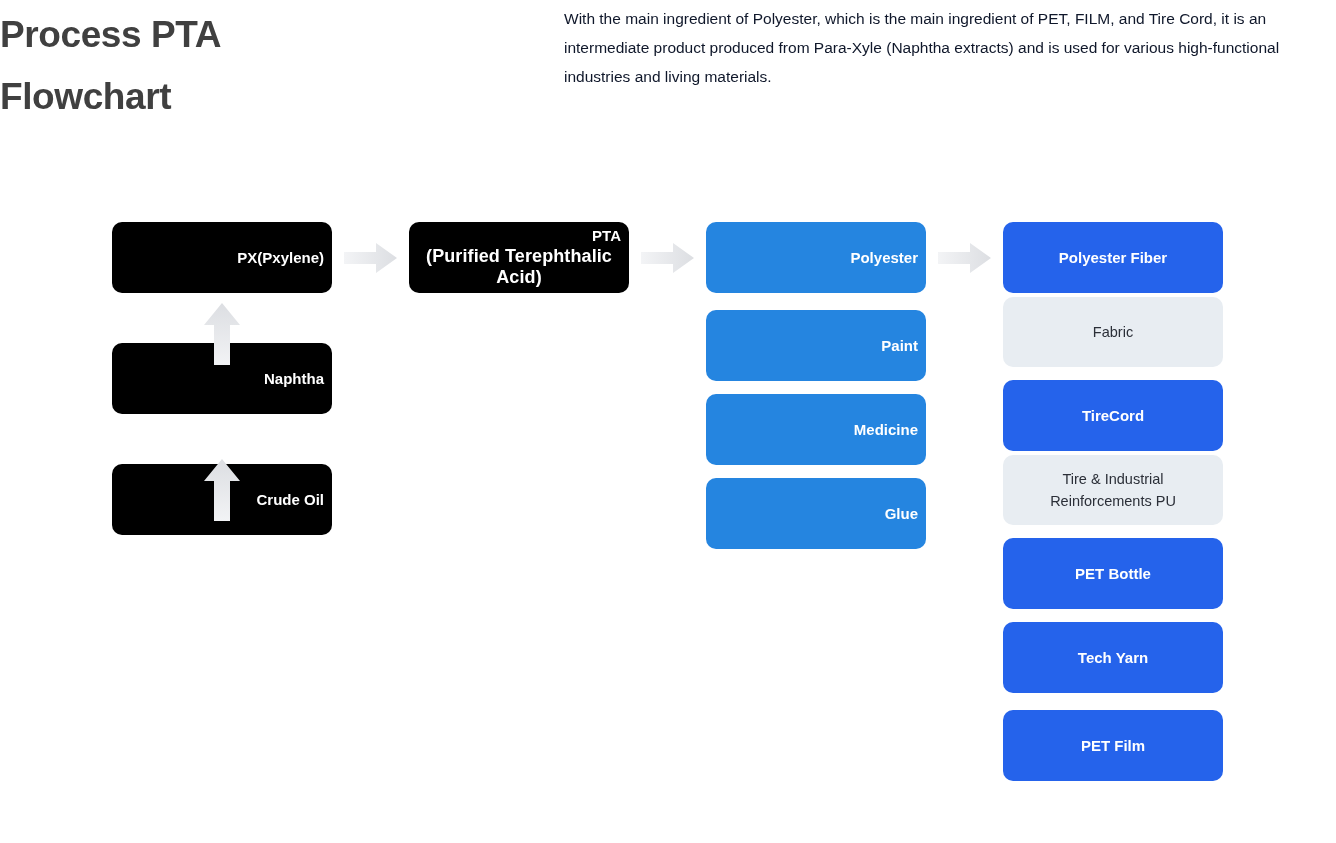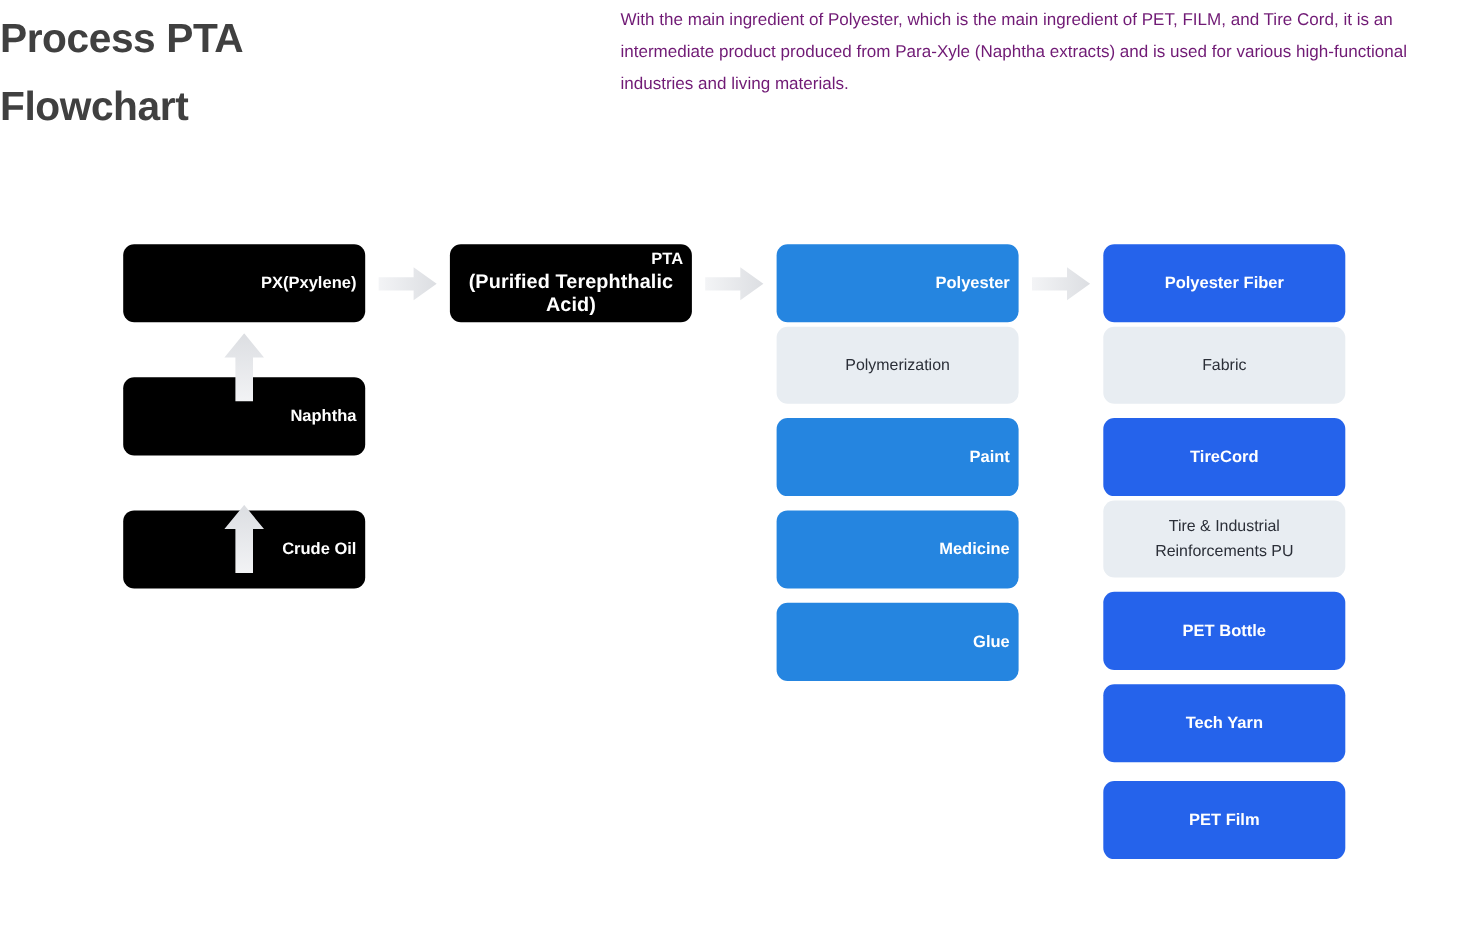--- a/index.html
+++ b/index.html
@@ -33,21 +33,21 @@
     white-space: pre-line;
   }
 
   .intro-text {
     position: absolute;
     left: 564px;
     top: 4px;
     width: 772px;
     font-size: 15.5px;
     line-height: 29px;
-    color: #701a75;
+    color: #0f172a;
   }
 
   
   .flow {
     position: absolute;
     left: 0;
     top: 0;
     width: 1336px;
     height: 843px;
   }
@@ -210,23 +210,20 @@
       </svg>
     </div>
 
     <div class="col col-3">
       <div class="node h1 blue">
         <span>Polyester</span>
       </div>
 
       <div class="gap-sm"></div>
 
-      <div class="node h2 gray">
-        <span>Polymerization</span>
-      </div>
 
       <div class="gap-md"></div>
 
       <div class="node h1 blue">
         <span>Paint</span>
       </div>
 
       <div class="gap-md"></div>
 
       <div class="node h1 blue">

